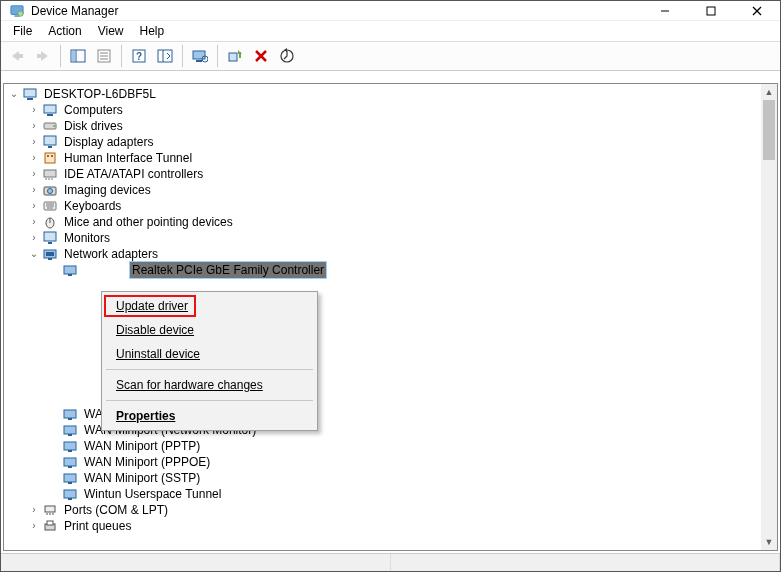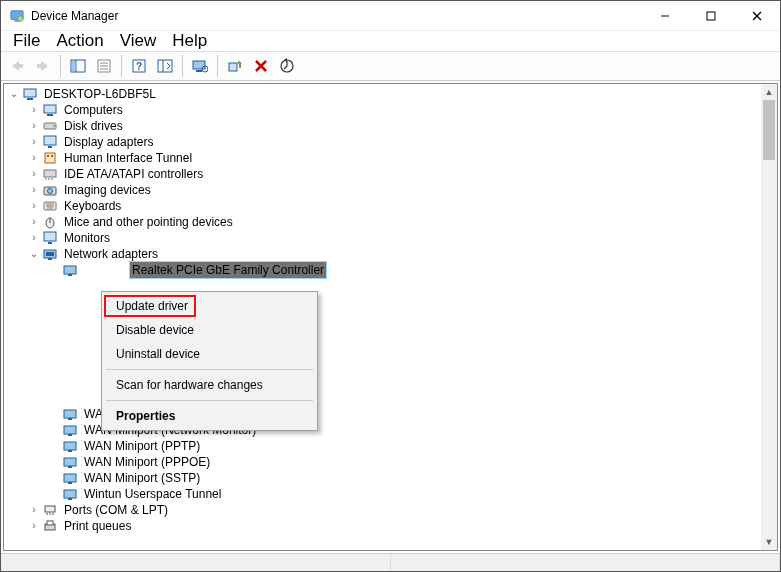--- a/index.html
+++ b/index.html
@@ -9,33 +9,33 @@
     font-size: 12px;
     background: #fff;
     overflow: hidden;
     width: 781px;
     height: 572px;
     border: 1px solid #555;
     position: relative;
   }
   
   .titlebar {
-    height: 30px;
+    height: 20px;
     display: flex;
     align-items: center;
     padding-left: 8px;
     background: #fff;
     border-bottom: 1px solid #eee;
   }
   .titlebar .icon { width:16px; height:16px; margin-right:6px; display:flex; align-items:center; justify-content:center; }
   .title-text { font-size: 12px; flex:1; }
   .win-controls { display:flex; height:100%; }
   .win-btn { width:46px; display:flex; align-items:center; justify-content:center; cursor:pointer; }
   
-  .menubar { height:20px; display:flex; align-items:center; padding:0 4px; font-size:17px; }
+  .menubar { height:20px; display:flex; align-items:center; padding:0 4px; font-size:12px; }
   .menu-item { padding:2px 8px; cursor:pointer; }
   
   .toolbar { height:30px; border-top:1px solid #ddd; border-bottom:1px solid #ccc; display:flex; align-items:center; padding:0 4px; gap:2px; background:#fcfcfc; }
   .tb-sep { width:1px; height:22px; background:#ccc; margin:0 3px; }
   .tb-btn { width:24px; height:24px; display:flex; align-items:center; justify-content:center; cursor:pointer; border:1px solid transparent; }
   .tb-btn.disabled { opacity:0.35; cursor:default; }
   
   .content { position:absolute; top:82px; bottom:20px; left:2px; right:2px; border:1px solid #888; overflow:hidden; background:#fff; }
   .tree { position:absolute; top:0; left:0; right:16px; bottom:0; overflow:hidden; padding:2px 0; }
   .scrollbar { position:absolute; right:0; top:0; bottom:0; width:16px; background:#f0f0f0; }
@@ -53,21 +53,21 @@
     top:290px;
     left:100px;
     width:217px;
     background:#f2f2f2;
     border:1px solid #a0a0a0;
     box-shadow:3px 3px 4px rgba(0,0,0,0.25);
     font-size:12px;
     padding:2px;
     z-index:5;
   }
-  .ctx-item { padding:5px 12px; cursor:pointer; }
+  .ctx-item { padding:5px 12px; cursor:pointer;text-decoration:underline; }
   .ctx-sep { height:1px; background:#c8c8c8; margin:3px 2px; }
   .ctx-item.bold { font-weight:bold; }
   .highlight-box {
     position:absolute;
     top:294px; left:103px;
     width:92px; height:22px;
     border:2px solid #e11; z-index:6; pointer-events:none;
   }
   
   .statusbar { position:absolute; bottom:0; left:0; right:0; height:18px; background:#f0f0f0; border-top:1px solid #ccc; display:flex; }

